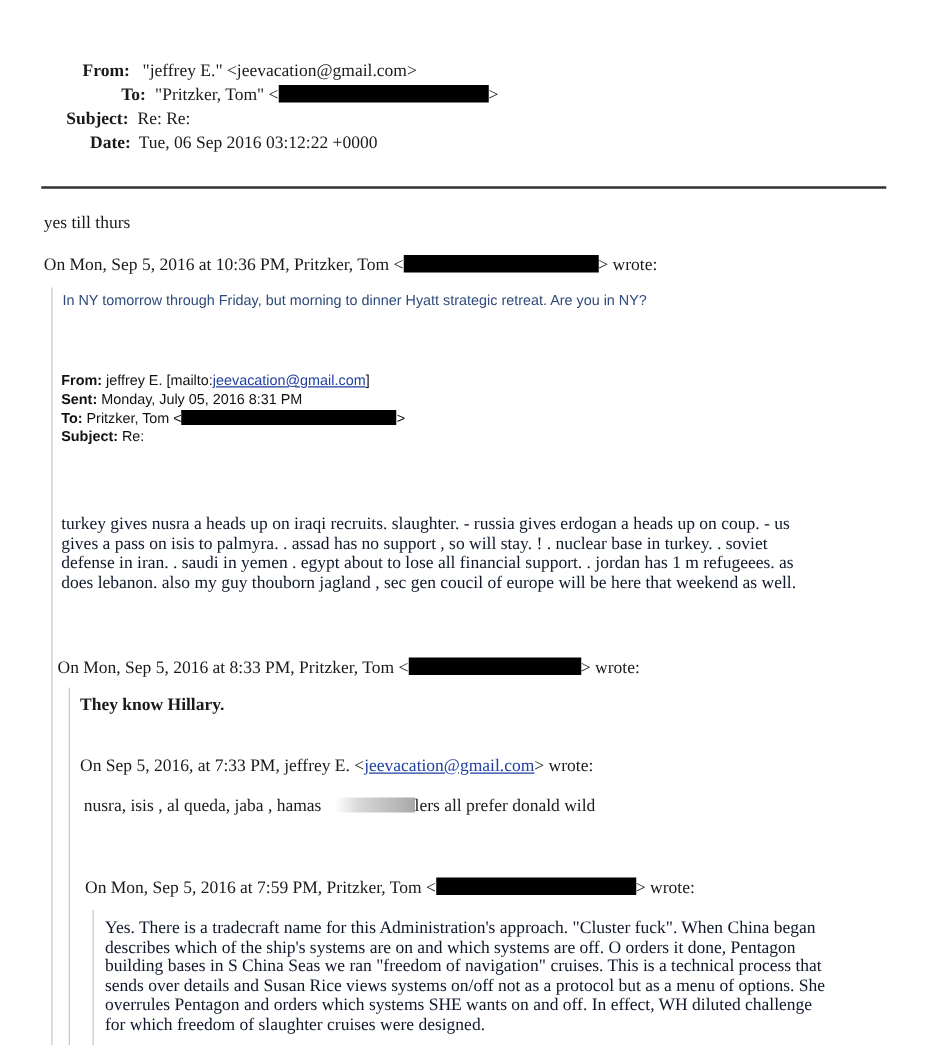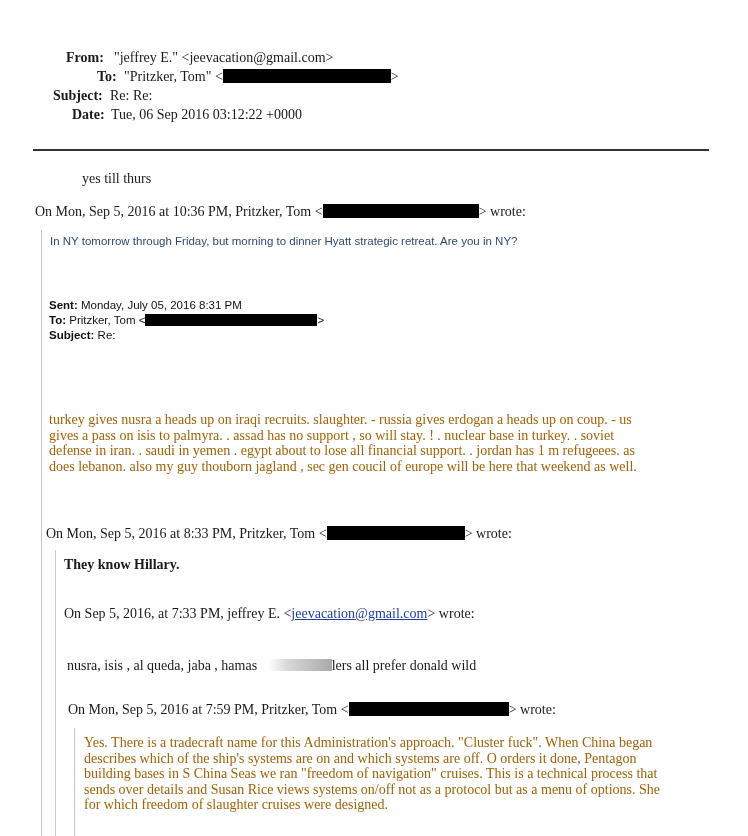--- a/index.html
+++ b/index.html
@@ -19,21 +19,21 @@
   .line { position: absolute; white-space: nowrap; font-size: 14px; }
 
   .qbar { position: absolute; width: 1px; background: #c8c8c8; }
 
   .blue-text { color: #2e4a7a; font-family: Liberation Sans, sans-serif; font-size: 11.5px; }
 
   .fwd { position: absolute; left: 49px; top: 298px; font-family: "Liberation Sans", sans-serif; font-size: 11.5px; line-height: 15px; color: #111; }
   .fwd b { font-weight: bold; }
   .link { color: #1f3fa0; text-decoration: underline; }
 
-  .para { position: absolute; font-size: 14px; line-height: 15.5px; color: #a16207; }
+  .para { position: absolute; font-size: 14px; line-height: 15.5px; color: #0f172a; }
 
   .blur { display: inline-block; width: 64px; height: 12px; vertical-align: -1px;
           background: linear-gradient(90deg, rgba(255,255,255,0) 0%, #d8d8d8 30%, #a9a9a9 100%); }
 </style>
 </head>
 <body>
 
 <div class="hdr">
   <div class="hdr-row">
     <span class="lbl" style="right:auto; left:66px;">From:</span>
@@ -50,31 +50,34 @@
     <span class="val" style="left:110px;">Re: Re:</span>
   </div>
   <div class="hdr-row">
     <span class="lbl" style="right:auto; left:72px;">Date:</span>
     <span class="val" style="left:111px;font-family:Liberation Serif, serif;">Tue, 06 Sep 2016 03:12:22 +0000</span>
   </div>
 </div>
 
 <div class="rule"></div>
 
-<div class="line" style="left:35px; top:171px;margin-left:47px;">yes   till thurs</div>
+<div class="line" style="left:35px; top:171px;">yes   till thurs</div>
 
 <div class="line" style="left:35px; top:204px;">
   <span>On Mon, Sep 5, 2016 at 10:36 PM, Pritzker, Tom &lt;</span><span class="redact" style="width:156px;"></span><span>&gt; wrote:</span>
 </div>
 
 <div class="qbar" style="left:41px; top:230px; height:606px;"></div>
 
 <div class="line blue-text" style="left:50px; top:235px;">In NY tomorrow through Friday, but morning to dinner Hyatt strategic retreat.  Are you in NY?</div>
 
 <div class="fwd">
+  <div>
+    <b>From:</b><span> jeffrey E. [mailto:</span><span class="link">jeevacation@gmail.com</span><span>]</span>
+  </div>
   <div>
     <b>Sent:</b><span> Monday, July 05, 2016 8:31 PM</span>
   </div>
   <div>
     <b>To:</b><span> Pritzker, Tom &lt;</span><span class="redact" style="width:172px; height:12px;"></span><span>&gt;</span>
   </div>
   <div>
     <b>Subject:</b><span> Re:</span>
   </div>
 </div>
@@ -91,29 +94,30 @@
 </div>
 
 <div class="qbar" style="left:55px; top:550px; height:286px;"></div>
 
 <div class="line" style="left:64px; top:557px;font-weight:bold;">They know Hillary.</div>
 
 <div class="line" style="left:64px; top:606px;">
   <span>On Sep 5, 2016, at 7:33 PM, jeffrey E. &lt;</span><span class="link">jeevacation@gmail.com</span><span>&gt; wrote:</span>
 </div>
 
-<div class="line" style="left:67px; top:638px;margin-top:20px;">
+<div class="line" style="left:67px; top:638px;">
   <span>nusra, isis , al queda, jaba , hamas</span>&nbsp;&nbsp;&nbsp;<span class="blur"></span><span>lers all prefer donald  wild</span>
 </div>
 
 <div class="line" style="left:68px; top:702px;">
   <span>On Mon, Sep 5, 2016 at 7:59 PM, Pritzker, Tom &lt;</span><span class="redact" style="width:160px;"></span><span>&gt; wrote:</span>
 </div>
 
 <div class="qbar" style="left:74px; top:728px; height:108px;"></div>
 
 <div class="para" style="left:84px; top:735px;">
   <div style="white-space:nowrap;">Yes.  There is a tradecraft name for this Administration's approach.   "Cluster fuck".  When China began</div>
   <div style="white-space:nowrap;">describes which of the ship's systems are on and which systems are off.  O orders it done, Pentagon</div>
   <div style="white-space:nowrap;">building bases in S China Seas we ran "freedom of navigation" cruises.  This is a technical process that</div>
   <div style="white-space:nowrap;">sends over details and Susan Rice views systems on/off not as a protocol but as a menu of options.  She</div>
+  <div style="white-space:nowrap;">overrules Pentagon and orders which systems SHE wants on and off.   In effect, WH diluted challenge</div>
   <div style="white-space:nowrap;">for which freedom of slaughter cruises were designed.</div>
 </div>
 
 </body></html>

